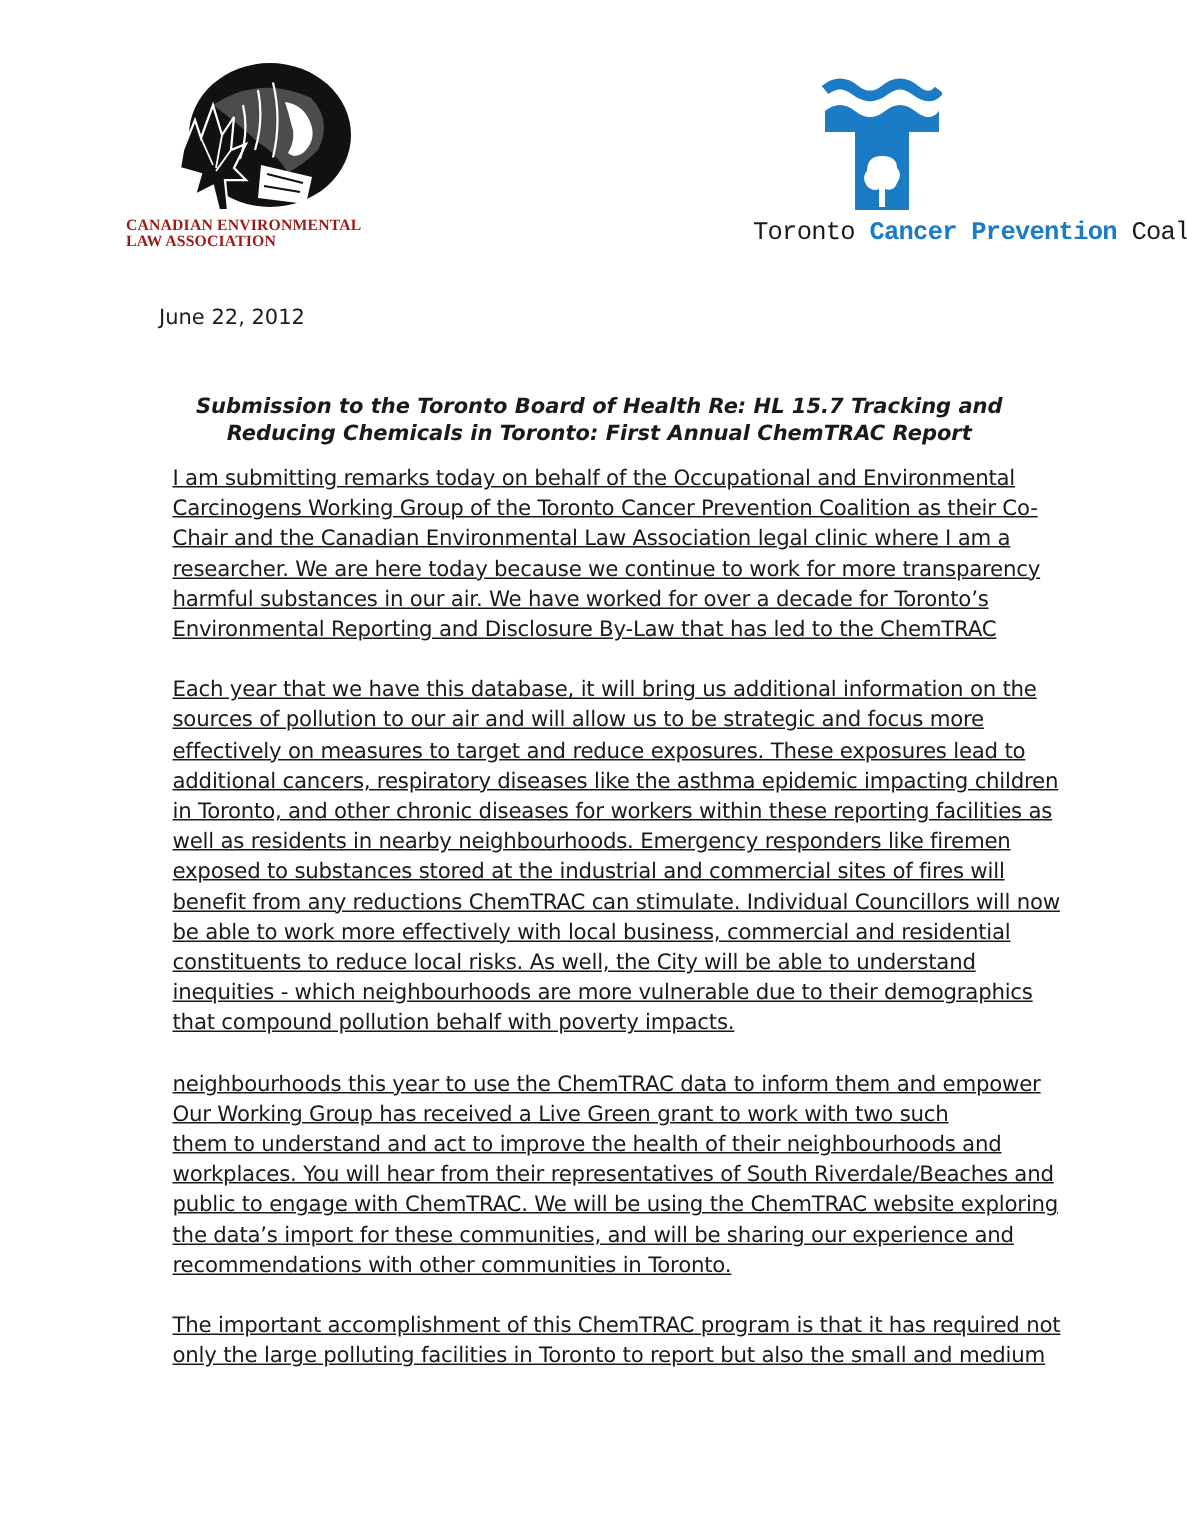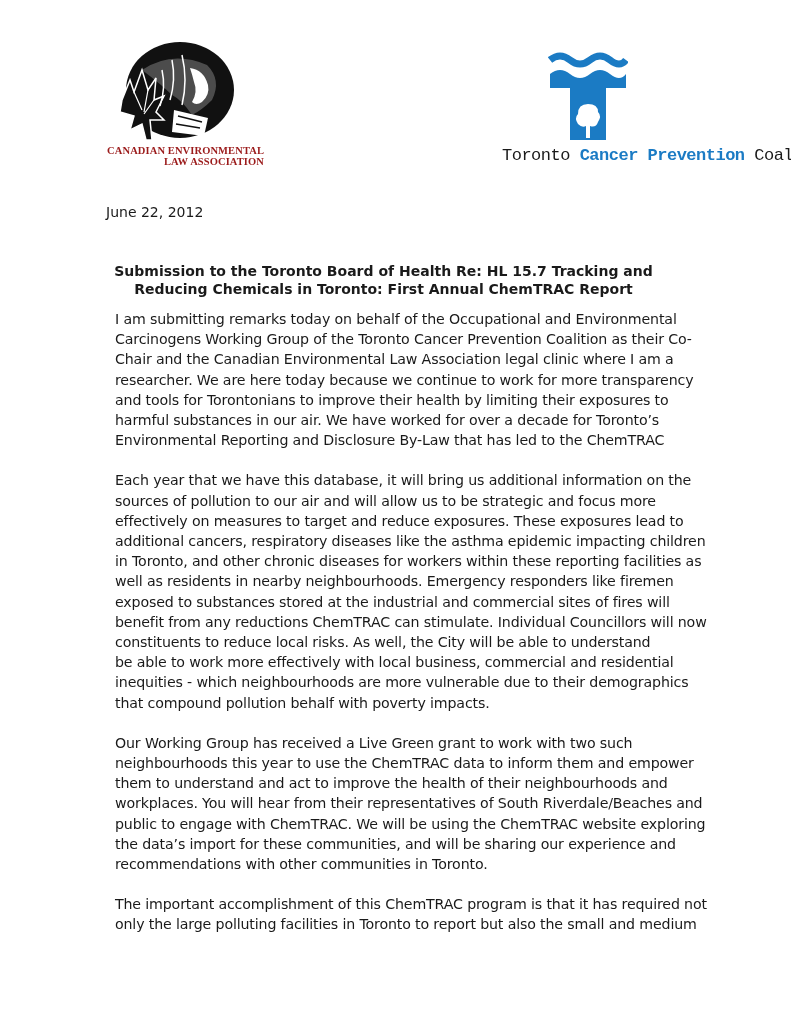--- a/index.html
+++ b/index.html
@@ -1,26 +1,26 @@
 <!DOCTYPE html>
 <html><head>
 <meta charset="utf-8">
 <style>
   html, body { margin: 0; padding: 0; background: #ffffff; }
   body { width: 791px; height: 1024px; position: relative; overflow: hidden; font-family: "DejaVu Sans", sans-serif; color: #1a1a1a; }
   .cela-logo { position: absolute; left: 112px; top: 40px; width: 125px; height: 105px; }
-  .cela-name { position: absolute; left: 84px; top: 145px; width: 180px; text-align: right; font-family: "Liberation Serif", serif; font-weight: bold; font-size: 10.5px; line-height: 11px; color: #9b1b1b; letter-spacing: 0.1px; }
+  .cela-name { position: absolute; left: 84px; top: 145px; width: 180px; text-align: left; font-family: "Liberation Serif", serif; font-weight: bold; font-size: 10.5px; line-height: 11px; color: #9b1b1b; letter-spacing: 0.1px; }
   .tcpc-logo { position: absolute; left: 548px; top: 52px; width: 80px; height: 88px; }
   .tcpc-name { position: absolute; left: 502px; top: 146px; width: 200px; font-family: Liberation Mono, monospace; font-size: 17px; color: #1a1a1a; letter-spacing: -0.5px; white-space: nowrap; }
   .tcpc-name .accent { color: #1b7bc4; font-weight: bold; }
   .date { position: absolute; left: 106px; top: 204px; font-size: 14px; }
-  .title { position: absolute; left: 88px; top: 262px; width: 591px; text-align: center; font-weight: bold; font-size: 14px; line-height: 18px; }
+  .title { position: absolute; left: 104px; top: 262px; width: 591px; text-align: center; font-weight: bold; font-size: 14px; line-height: 18px; font-style: italic; }
   .body { position: absolute; left: 115px; top: 309px; width: 580px; font-size: 14.2px; line-height: 20.2px; letter-spacing: -0.15px; }
   .body p { margin: 0 0 20px 0; white-space: nowrap; }
-  .body .line { display: block; }
+  .body .line { display: block; text-decoration: underline; }
 </style>
 </head>
 <body>
 
 <div class="cela-logo">
   <svg width="125" height="105" viewBox="0 0 125 105">
     <ellipse cx="68" cy="50" rx="54" ry="48" fill="#111"></ellipse>
     <path d="M30 30 Q60 10 95 25 Q110 40 100 60 Q90 70 80 75 Q70 60 60 55 Q50 45 30 30Z" fill="#fff" opacity="0.25"></path>
     <path d="M78 28 Q92 30 96 45 Q98 55 90 62 Q84 66 80 62 Q86 52 82 42 Q80 34 78 28Z" fill="#fff"></path>
     <path d="M10 60 L18 40 L22 52 L30 30 L36 50 L44 38 L42 60 L52 56 L44 72 L52 80 L38 80 L40 100 L34 100 L30 84 L18 90 L22 76 L8 72 Z" fill="#111" stroke="#fff" stroke-width="1.5"></path>
@@ -54,41 +54,40 @@
   <div>Submission to the Toronto Board of Health Re: HL 15.7 Tracking and</div>
   <div>Reducing Chemicals in Toronto: First Annual ChemTRAC Report</div>
 </div>
 
 <div class="body">
   <p>
     <span class="line">I am submitting remarks today on behalf of the Occupational and Environmental</span>
     <span class="line">Carcinogens Working Group of the Toronto Cancer Prevention Coalition as their Co-</span>
     <span class="line">Chair and the Canadian Environmental Law Association legal clinic where I am a</span>
     <span class="line">researcher. We are here today because we continue to work for more transparency</span>
-    <span class="line">and tools for Torontonians to improve their health by limiting their exposures to</span>
     <span class="line">harmful substances in our air. We have worked for over a decade for Toronto’s</span>
     <span class="line">Environmental Reporting and Disclosure By-Law that has led to the ChemTRAC</span>
   </p>
   <p>
     <span class="line">Each year that we have this database, it will bring us additional information on the</span>
     <span class="line">sources of pollution to our air and will allow us to be strategic and focus more</span>
     <span class="line">effectively on measures to target and reduce exposures. These exposures lead to</span>
     <span class="line">additional cancers, respiratory diseases like the asthma epidemic impacting children</span>
     <span class="line">in Toronto, and other chronic diseases for workers within these reporting facilities as</span>
     <span class="line">well as residents in nearby neighbourhoods. Emergency responders like firemen</span>
     <span class="line">exposed to substances stored at the industrial and commercial sites of fires will</span>
     <span class="line">benefit from any reductions ChemTRAC can stimulate. Individual Councillors will now</span>
+    <span class="line">be able to work more effectively with local business, commercial and residential</span>
     <span class="line">constituents to reduce local risks. As well, the City will be able to understand</span>
-    <span class="line">be able to work more effectively with local business, commercial and residential</span>
     <span class="line">inequities - which neighbourhoods are more vulnerable due to their demographics</span>
     <span class="line">that compound pollution behalf with poverty impacts.</span>
   </p>
   <p>
+    <span class="line">neighbourhoods this year to use the ChemTRAC data to inform them and empower</span>
     <span class="line">Our Working Group has received a Live Green grant to work with two such</span>
-    <span class="line">neighbourhoods this year to use the ChemTRAC data to inform them and empower</span>
     <span class="line">them to understand and act to improve the health of their neighbourhoods and</span>
     <span class="line">workplaces. You will hear from their representatives of South Riverdale/Beaches and</span>
     <span class="line">public to engage with ChemTRAC. We will be using the ChemTRAC website exploring</span>
     <span class="line">the data’s import for these communities, and will be sharing our experience and</span>
     <span class="line">recommendations with other communities in Toronto.</span>
   </p>
   <p>
     <span class="line">The important accomplishment of this ChemTRAC program is that it has required not</span>
     <span class="line">only the large polluting facilities in Toronto to report but also the small and medium</span>
   </p>

